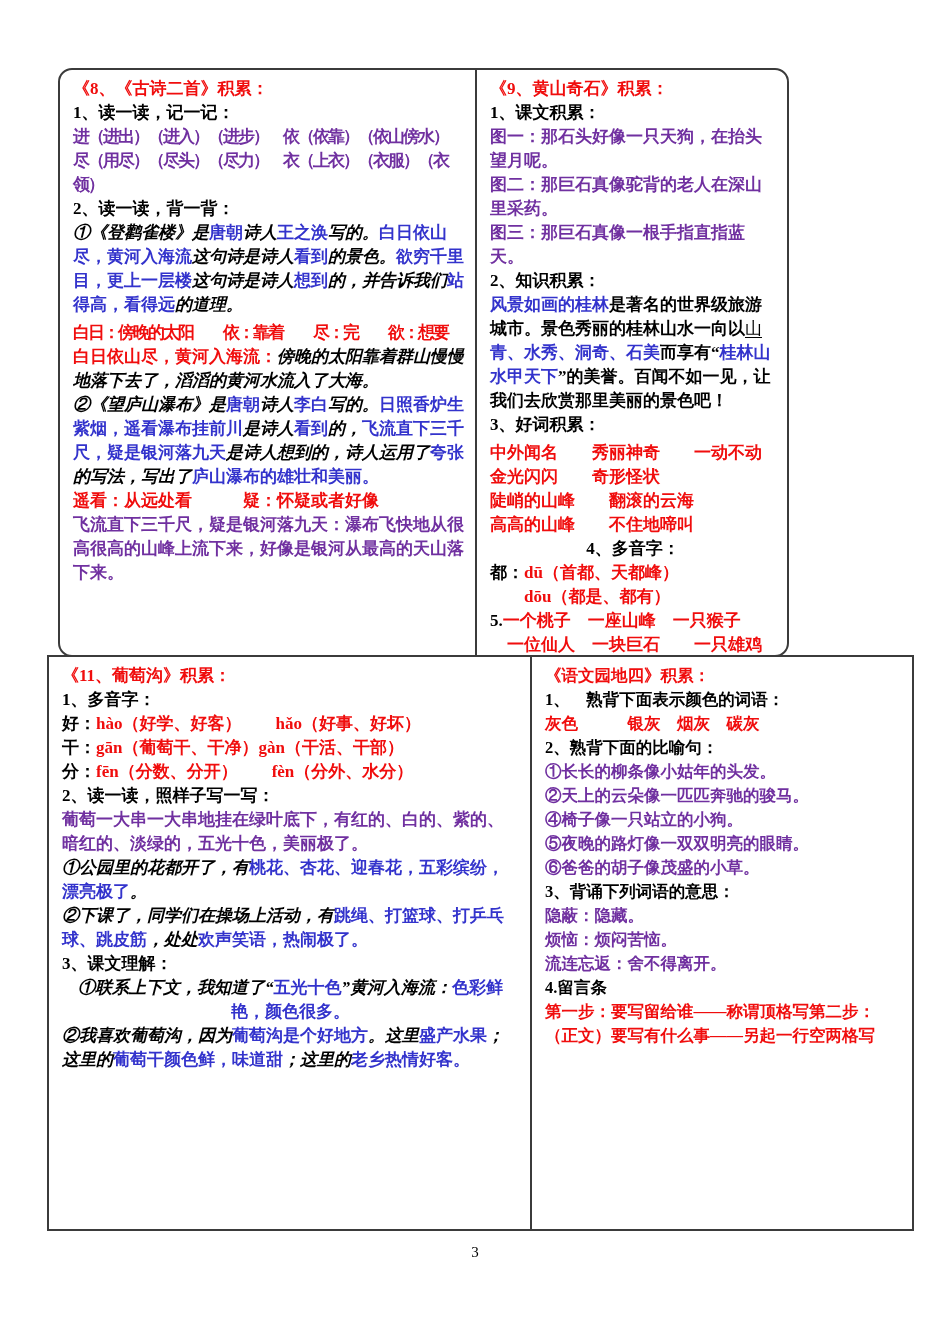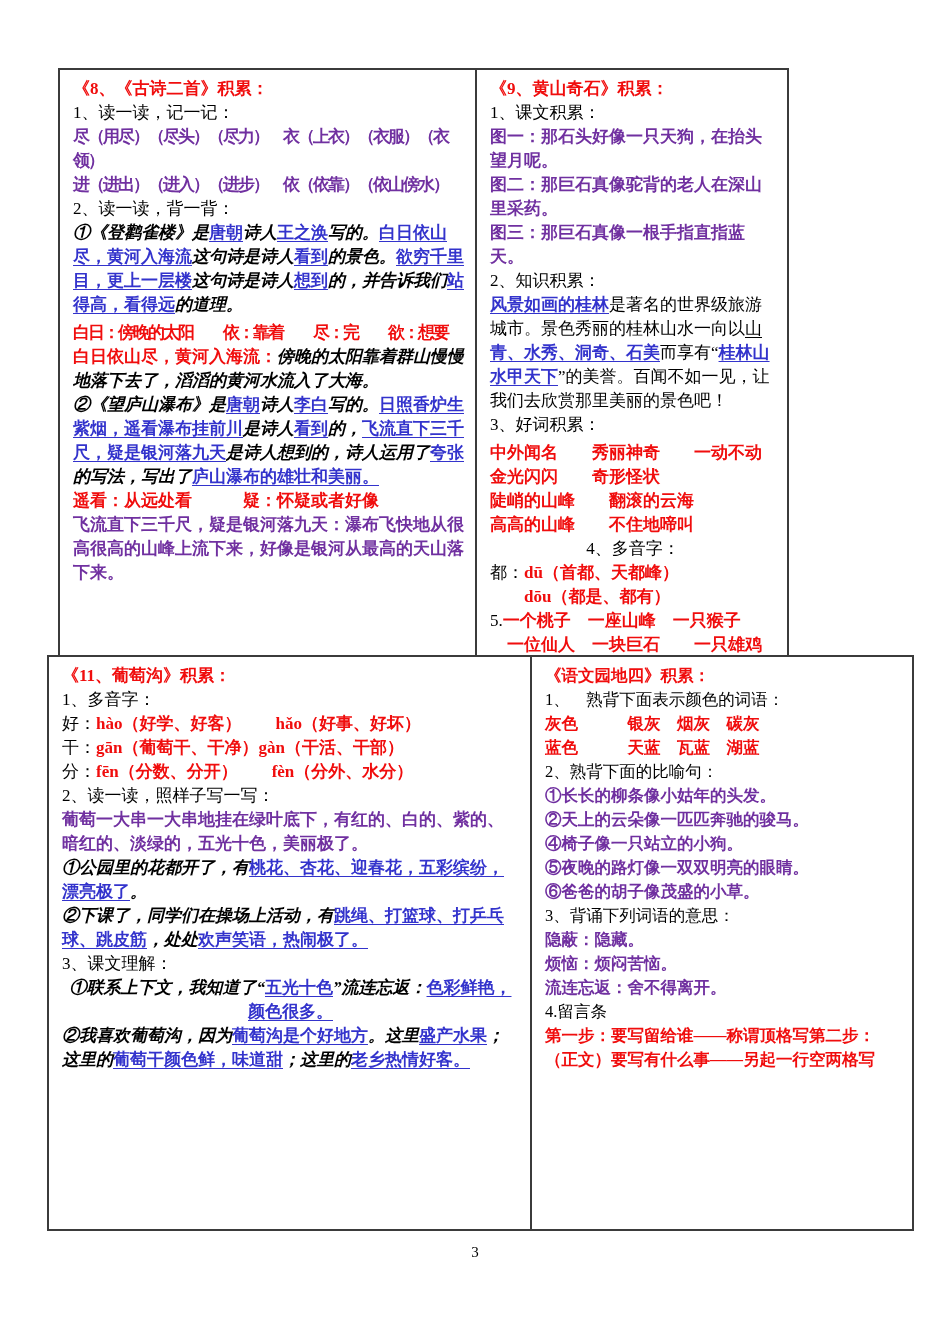--- a/index.html
+++ b/index.html
@@ -1,50 +1,50 @@
 <!DOCTYPE html>
 <html style="--red: #f00d0d; --purple: #7030a0; --blue: #3333cc; --ink: #000000; --border: #3b3b3b;"><head>
 <meta charset="utf-8">
 <style>
   html,body{margin:0;padding:0;background:#ffffff;}
   .page{position:relative;width:950px;height:1344px;background:#fff;
         font-family:"Liberation Serif","DejaVu Serif",serif;color:#000;}
   .tbl{position:absolute;display:flex;border:2px solid var(--border,#3b3b3b);box-sizing:border-box;background:#fff;}
-  .tbl-top{left:58px;top:68px;width:731px;height:589px;}
+  .tbl-top{left:58px;top:68px;width:731px;height:589px;border-radius:14px;}
   .tbl-bottom{left:47px;top:655px;width:867px;height:576px;}
   .cell{box-sizing:border-box;padding:7px 11px 6px 13px;overflow:hidden;
         font-size:17px;line-height:24px;}
   .cell-a{width:417px;border-right:2px solid var(--border,#3b3b3b);}
   .cell-b{flex:1;}
   .cell-c{width:483px;border-right:2px solid var(--border,#3b3b3b);}
   .cell-d{flex:1;font-size:16.5px;border-radius:21px;}
   .para{margin:0;}
   .gap{margin-top:4px;}
   .gap-sm{text-align:center;}
   .cmp{letter-spacing:-2px;}
   .s-r{color:var(--red,#f00);font-weight:bold;}
   .s-p{color:var(--purple,#7030a0);font-weight:bold;}
   .s-b{color:var(--ink,#000);font-weight:bold;font-style:italic;}
-  .s-k{color:var(--ink,#000);font-weight:normal;}
-  .s-u{color:var(--blue,#33c);font-weight:bold;text-decoration:underline;text-underline-offset:3px;}
+  .s-k{color:var(--ink,#000);font-weight:bold;}
+  .s-u{color:var(--blue,#33c);font-weight:bold;text-underline-offset:3px;}
   .s-ku{color:var(--ink,#000);font-weight:normal;text-decoration:underline;text-underline-offset:3px;}
   .pageno{position:absolute;left:0;top:1242px;width:100%;text-align:center;
           font-size:15px;line-height:20px;color:#000;}
 </style>
 </head>
 <body>
 
 <div class="page">
 
   <div class="tbl tbl-top">
     <div class="cell cell-a">
         <div class="para"><span class="s-r">《8、《古诗二首》积累：</span></div>
         <div class="para"><span class="s-k">1、读一读，记一记：</span></div>
+        <div class="para cmp"><span class="s-p">进（进出）（进入）（进步）　依（依靠）（依山傍水）</span></div>
         <div class="para cmp"><span class="s-p">尽（用尽）（尽头）（尽力）　衣（上衣）（衣服）（衣领）</span></div>
-        <div class="para cmp"><span class="s-p">进（进出）（进入）（进步）　依（依靠）（依山傍水）</span></div>
         <div class="para"><span class="s-k">2、读一读，背一背：</span></div>
         <div class="para"><span class="s-b">①《登鹳雀楼》是</span><span class="s-u">唐朝</span><span class="s-b">诗人</span><span class="s-u">王之涣</span><span class="s-b">写的。</span><span class="s-u">白日依山尽，黄河入海流</span><span class="s-b">这句诗是诗人</span><span class="s-u">看到</span><span class="s-b">的景色。</span><span class="s-u">欲穷千里目，更上一层楼</span><span class="s-b">这句诗是诗人</span><span class="s-u">想到</span><span class="s-b">的，并告诉我们</span><span class="s-u">站得高，看得远</span><span class="s-b">的道理。</span></div>
         <div class="para gap cmp"><span class="s-r">白日：傍晚的太阳　　依：靠着　　尽：完　　欲：想要</span></div>
         <div class="para"><span class="s-r">白日依山尽，黄河入海流：</span><span class="s-b">傍晚的太阳靠着群山慢慢地落下去了，滔滔的黄河水流入了大海。</span></div>
         <div class="para"><span class="s-b">②《望庐山瀑布》是</span><span class="s-u">唐朝</span><span class="s-b">诗人</span><span class="s-u">李白</span><span class="s-b">写的。</span><span class="s-u">日照香炉生紫烟，遥看瀑布挂前川</span><span class="s-b">是诗人</span><span class="s-u">看到</span><span class="s-b">的，</span><span class="s-u">飞流直下三千尺，疑是银河落九天</span><span class="s-b">是诗人想到的，诗人运用了</span><span class="s-u">夸张</span><span class="s-b">的写法，写出了</span><span class="s-u">庐山瀑布的雄壮和美丽。</span></div>
         <div class="para"><span class="s-r">遥看：从远处看　　　疑：怀疑或者好像</span></div>
         <div class="para"><span class="s-p">飞流直下三千尺，疑是银河落九天：瀑布飞快地从很高很高的山峰上流下来，好像是银河从最高的天山落下来。</span></div>
       </div>
     <div class="cell cell-b">
         <div class="para"><span class="s-r">《9、黄山奇石》积累：</span></div>
@@ -72,28 +72,27 @@
         <div class="para"><span class="s-r">《11、葡萄沟》积累：</span></div>
         <div class="para"><span class="s-k">1、多音字：</span></div>
         <div class="para"><span class="s-k">好：</span><span class="s-r">hào（好学、好客）　　hǎo（好事、好坏）</span></div>
         <div class="para"><span class="s-k">干：</span><span class="s-r">gān（葡萄干、干净）gàn（干活、干部）</span></div>
         <div class="para"><span class="s-k">分：</span><span class="s-r">fēn（分数、分开）　　fèn（分外、水分）</span></div>
         <div class="para"><span class="s-k">2、读一读，照样子写一写：</span></div>
         <div class="para"><span class="s-p">葡萄一大串一大串地挂在绿叶底下，有红的、白的、紫的、暗红的、淡绿的，五光十色，美丽极了。</span></div>
         <div class="para"><span class="s-b">①公园里的花都开了，有</span><span class="s-u">桃花、杏花、迎春花，五彩缤纷，漂亮极了</span><span class="s-b">。</span></div>
         <div class="para"><span class="s-b">②下课了，同学们在操场上活动，有</span><span class="s-u">跳绳、打篮球、打乒乓球、跳皮筋</span><span class="s-b">，处处</span><span class="s-u">欢声笑语，热闹极了。</span></div>
         <div class="para"><span class="s-k">3、课文理解：</span></div>
-        <div class="para gap-sm"><span class="s-b">①联系上下文，我知道了“</span><span class="s-u">五光十色</span><span class="s-b">”流连忘返：</span><span class="s-u">色彩鲜艳，颜色很多。</span></div>
+        <div class="para gap-sm"><span class="s-b">①联系上下文，我知道了“</span><span class="s-u">五光十色</span><span class="s-b">”黄河入海流：</span><span class="s-u">色彩鲜艳，颜色很多。</span></div>
         <div class="para"><span class="s-b">②我喜欢葡萄沟，因为</span><span class="s-u">葡萄沟是个好地方</span><span class="s-b">。这里</span><span class="s-u">盛产水果</span><span class="s-b">；这里的</span><span class="s-u">葡萄干颜色鲜，味道甜</span><span class="s-b">；这里的</span><span class="s-u">老乡热情好客。</span></div>
       </div>
     <div class="cell cell-d">
         <div class="para"><span class="s-r">《语文园地四》积累：</span></div>
         <div class="para"><span class="s-k">1、　熟背下面表示颜色的词语：</span></div>
         <div class="para"><span class="s-r">灰色　　　银灰　烟灰　碳灰</span></div>
-        <div class="para"><span class="s-r">蓝色　　　天蓝　瓦蓝　湖蓝</span></div>
         <div class="para"><span class="s-k">2、熟背下面的比喻句：</span></div>
         <div class="para"><span class="s-p">①长长的柳条像小姑年的头发。</span></div>
         <div class="para"><span class="s-p">②天上的云朵像一匹匹奔驰的骏马。</span></div>
         <div class="para"><span class="s-p">④椅子像一只站立的小狗。</span></div>
         <div class="para"><span class="s-p">⑤夜晚的路灯像一双双明亮的眼睛。</span></div>
         <div class="para"><span class="s-p">⑥爸爸的胡子像茂盛的小草。</span></div>
         <div class="para"><span class="s-k">3、背诵下列词语的意思：</span></div>
         <div class="para"><span class="s-p">隐蔽：隐藏。</span></div>
         <div class="para"><span class="s-p">烦恼：烦闷苦恼。</span></div>
         <div class="para"><span class="s-p">流连忘返：舍不得离开。</span></div>

